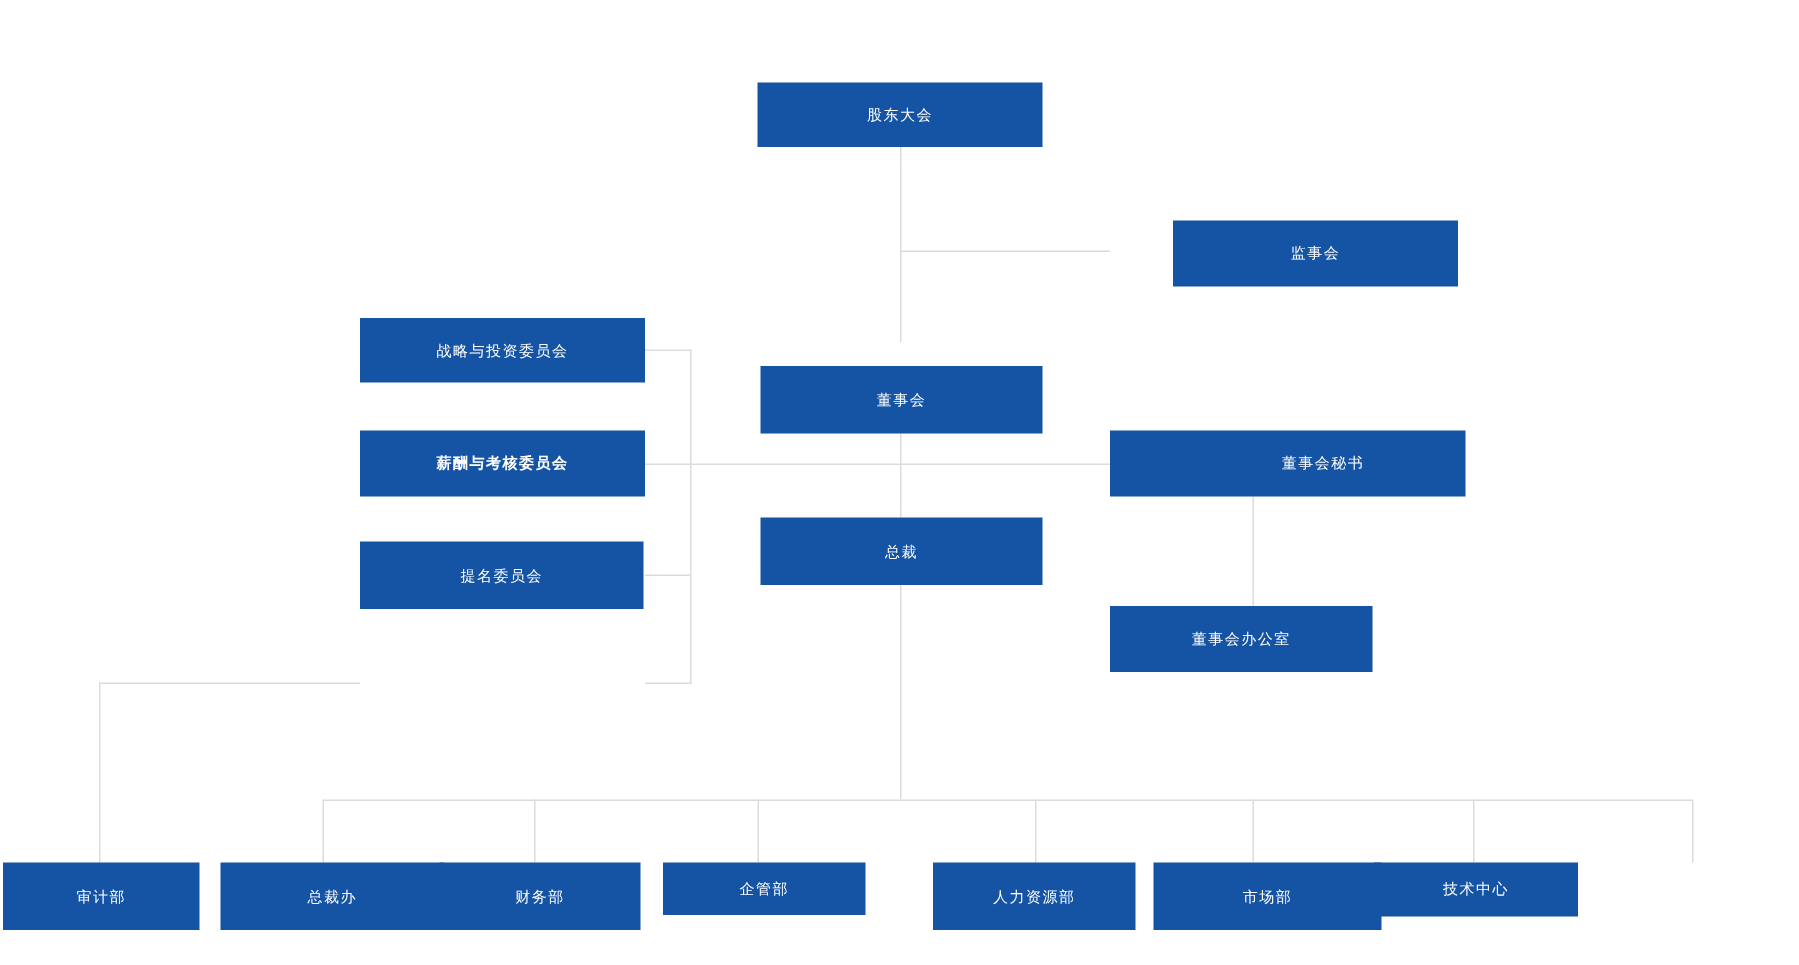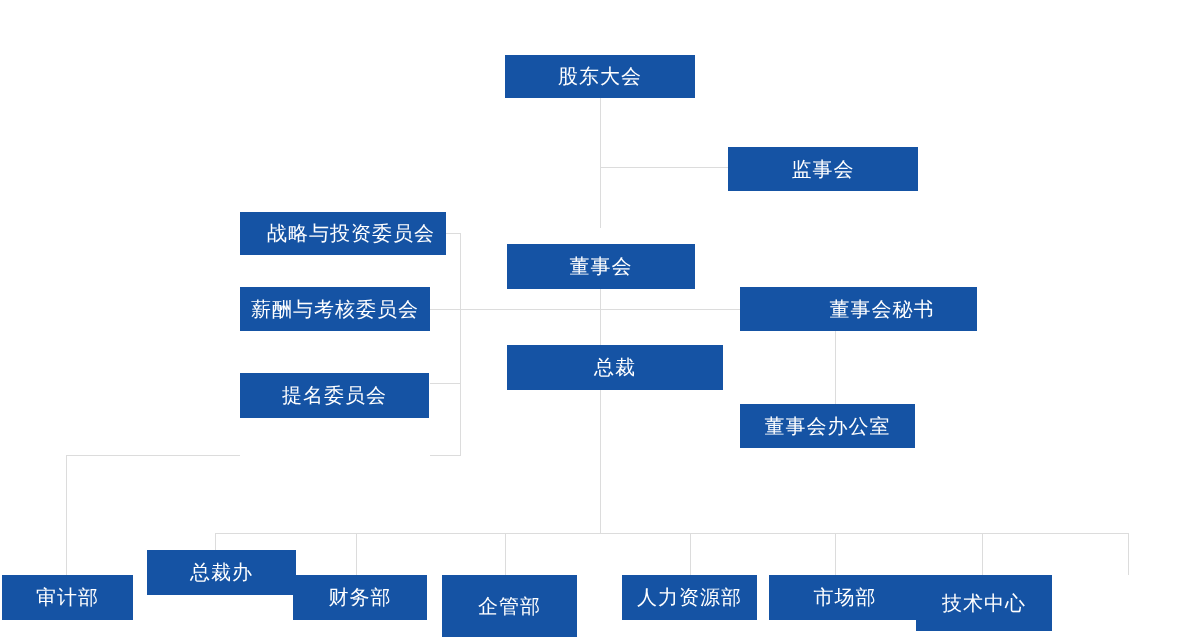--- a/index.html
+++ b/index.html
@@ -15,50 +15,50 @@
     font-family: "Liberation Sans", "DejaVu Sans", sans-serif;
     overflow: hidden;
   }
   .node {
     position: absolute;
     background: var(--node-background, #1553a4);
     color: var(--node-text, #ffffff);
     display: flex;
     align-items: center;
     justify-content: center;
-    font-size: 20px;
+    font-size: 10px;
     letter-spacing: 1px;
     white-space: nowrap;
   }
   .hline, .vline {
     position: absolute;
     background: var(--connector-line, #dcdcdc);
   }
   .hline { height: 1px; }
   .vline { width: 1px; }
 
   
   #n-shareholders  { left: 505px; top: 55px;  width: 190px; height: 43px; }
-  #n-supervisory   { left: 728px; top: 147px; width: 190px; height: 44px; }
+  #n-supervisory   { left: 782px; top: 147px; width: 190px; height: 44px; }
   #n-board         { left: 507px; top: 228px; width: 188px; height: 45px; margin-top: 16px; }
-  #n-strategy      { left: 240px; top: 212px; width: 190px; height: 43px; padding-left: 16px; }
-  #n-compensation  { left: 240px; top: 287px; width: 190px; height: 44px; }
-  #n-nomination    { left: 240px; top: 361px; width: 189px; height: 45px; margin-top: 12px; }
+  #n-strategy      { left: 240px; top: 212px; width: 190px; height: 43px; }
+  #n-compensation  { left: 240px; top: 287px; width: 190px; height: 44px; font-weight: bold; }
+  #n-nomination    { left: 240px; top: 361px; width: 189px; height: 45px; }
   #n-auditcom      { left: 240px; top: 434px; width: 189px; height: 43px; }
-  #n-president     { left: 507px; top: 345px; width: 216px; height: 45px; }
+  #n-president     { left: 507px; top: 345px; width: 188px; height: 45px; }
   #n-secretary     { left: 740px; top: 287px; width: 190px; height: 44px; padding-left: 47px; }
   #n-boardoffice   { left: 740px; top: 404px; width: 175px; height: 44px; }
 
   #n-dept-0 { left: 2px;    top: 575px; width: 131px; height: 45px; }
-  #n-dept-1 { left: 147px;  top: 550px; width: 149px; height: 45px; }
+  #n-dept-1 { left: 147px;  top: 575px; width: 149px; height: 45px; }
   #n-dept-2 { left: 293px;  top: 575px; width: 134px; height: 45px; }
-  #n-dept-3 { left: 442px;  top: 575px; width: 135px; height: 62px; }
+  #n-dept-3 { left: 442px;  top: 575px; width: 135px; height: 35px; }
   #n-dept-4 { left: 622px;  top: 575px; width: 135px; height: 45px; }
   #n-dept-5 { left: 769px;  top: 575px; width: 152px; height: 45px; }
-  #n-dept-6 { left: 916px;  top: 575px; width: 136px; height: 56px; }
+  #n-dept-6 { left: 916px;  top: 575px; width: 136px; height: 36px; }
   #n-dept-7 { left: 1066px; top: 575px; width: 127px; height: 45px; }
 </style>
 </head>
 <body>
 
 <div class="canvas">
 
   <div class="vline" style="left:600px; top:98px;  height:130px;"></div>
   <div class="hline" style="left:600px; top:167px; width:140px;"></div>
   <div class="vline" style="left:600px; top:273px; height:72px;"></div>

